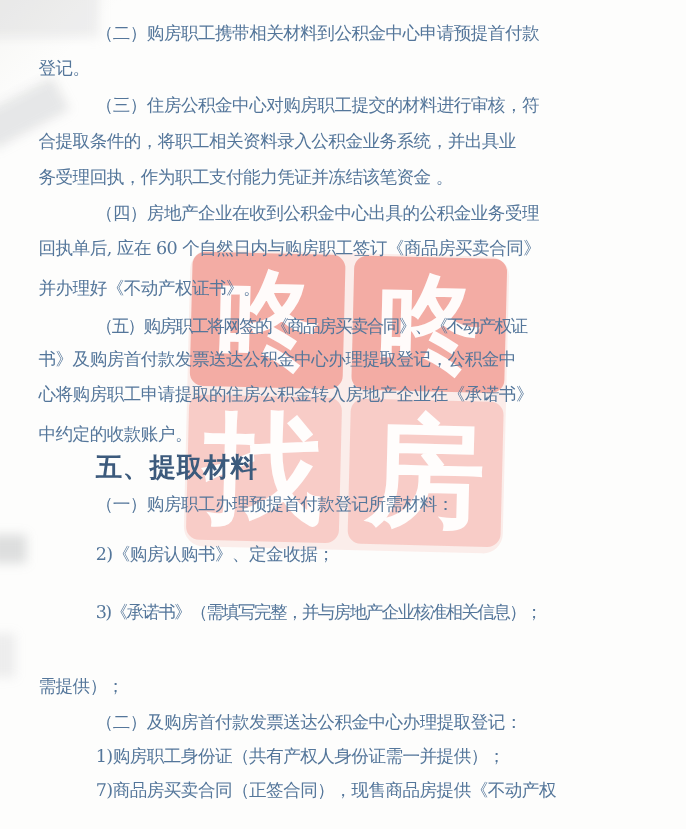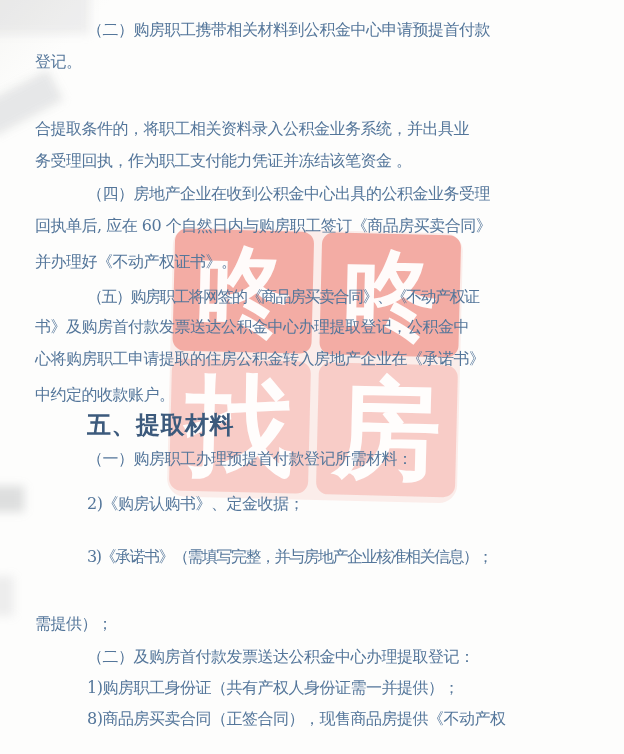--- a/index.html
+++ b/index.html
@@ -78,31 +78,32 @@
 
   <div class="watermark">
     <div class="wm-tile wm-row1">咚</div>
     <div class="wm-tile wm-row1">咚</div>
     <div class="wm-tile wm-row2">找</div>
     <div class="wm-tile wm-row2">房</div>
   </div>
 
   <div class="line indent" style="top:18px">（二）购房职工携带相关材料到公积金中心申请预提首付款</div>
   <div class="line" style="top:50px">登记。</div>
+  <div class="line indent" style="top:84px">（三）住房公积金中心对购房职工提交的材料进行审核，符</div>
   <div class="line" style="top:117px">合提取条件的，将职工相关资料录入公积金业务系统，并出具业</div>
   <div class="line" style="top:149px">务受理回执，作为职工支付能力凭证并冻结该笔资金 。</div>
   <div class="line indent" style="top:182px">（四）房地产企业在收到公积金中心出具的公积金业务受理</div>
   <div class="line" style="top:214px">回执单后, 应在 60 个自然日内与购房职工签订《商品房买卖合同》</div>
   <div class="line" style="top:250px">并办理好《不动产权证书》。</div>
   <div class="line indent tight" style="top:285px">（五）购房职工将网签的《商品房买卖合同》、《不动产权证</div>
   <div class="line" style="top:315px">书》及购房首付款发票送达公积金中心办理提取登记，公积金中</div>
   <div class="line" style="top:347px">心将购房职工申请提取的住房公积金转入房地产企业在《承诺书》</div>
   <div class="line" style="top:383px">中约定的收款账户。</div>
   <div class="line indent heading" style="top:413px">五、提取材料</div>
   <div class="line indent" style="top:447px">（一）购房职工办理预提首付款登记所需材料：</div>
   <div class="line indent" style="top:492px">2)《购房认购书》、定金收据；</div>
   <div class="line indent tight" style="top:545px">3)《承诺书》（需填写完整，并与房地产企业核准相关信息）；</div>
   <div class="line" style="top:612px">需提供）；</div>
   <div class="line indent" style="top:645px">（二）及购房首付款发票送达公积金中心办理提取登记：</div>
   <div class="line indent" style="top:676px">1)购房职工身份证（共有产权人身份证需一并提供）；</div>
-  <div class="line indent" style="top:707px">8)商品房买卖合同（正签合同），现售商品房提供《不动产权</div>
+  <div class="line indent" style="top:707px">7)商品房买卖合同（正签合同），现售商品房提供《不动产权</div>
 
 </div>
 
 </body></html>

